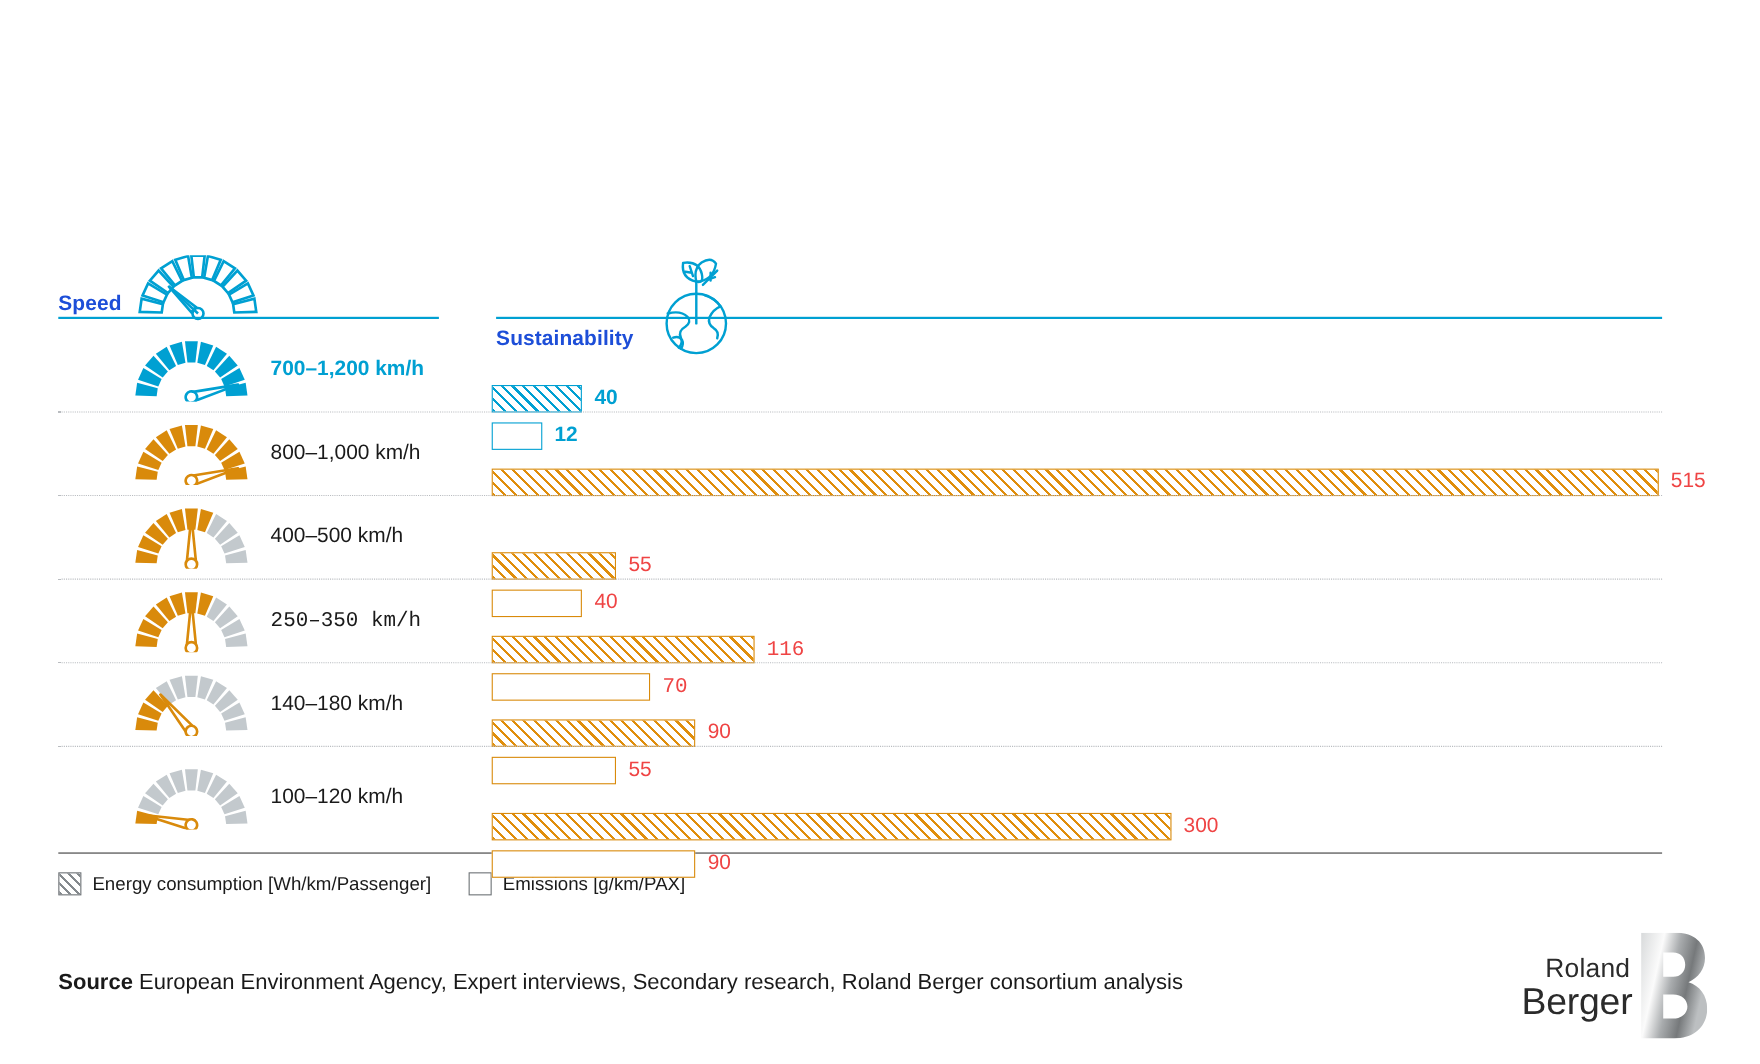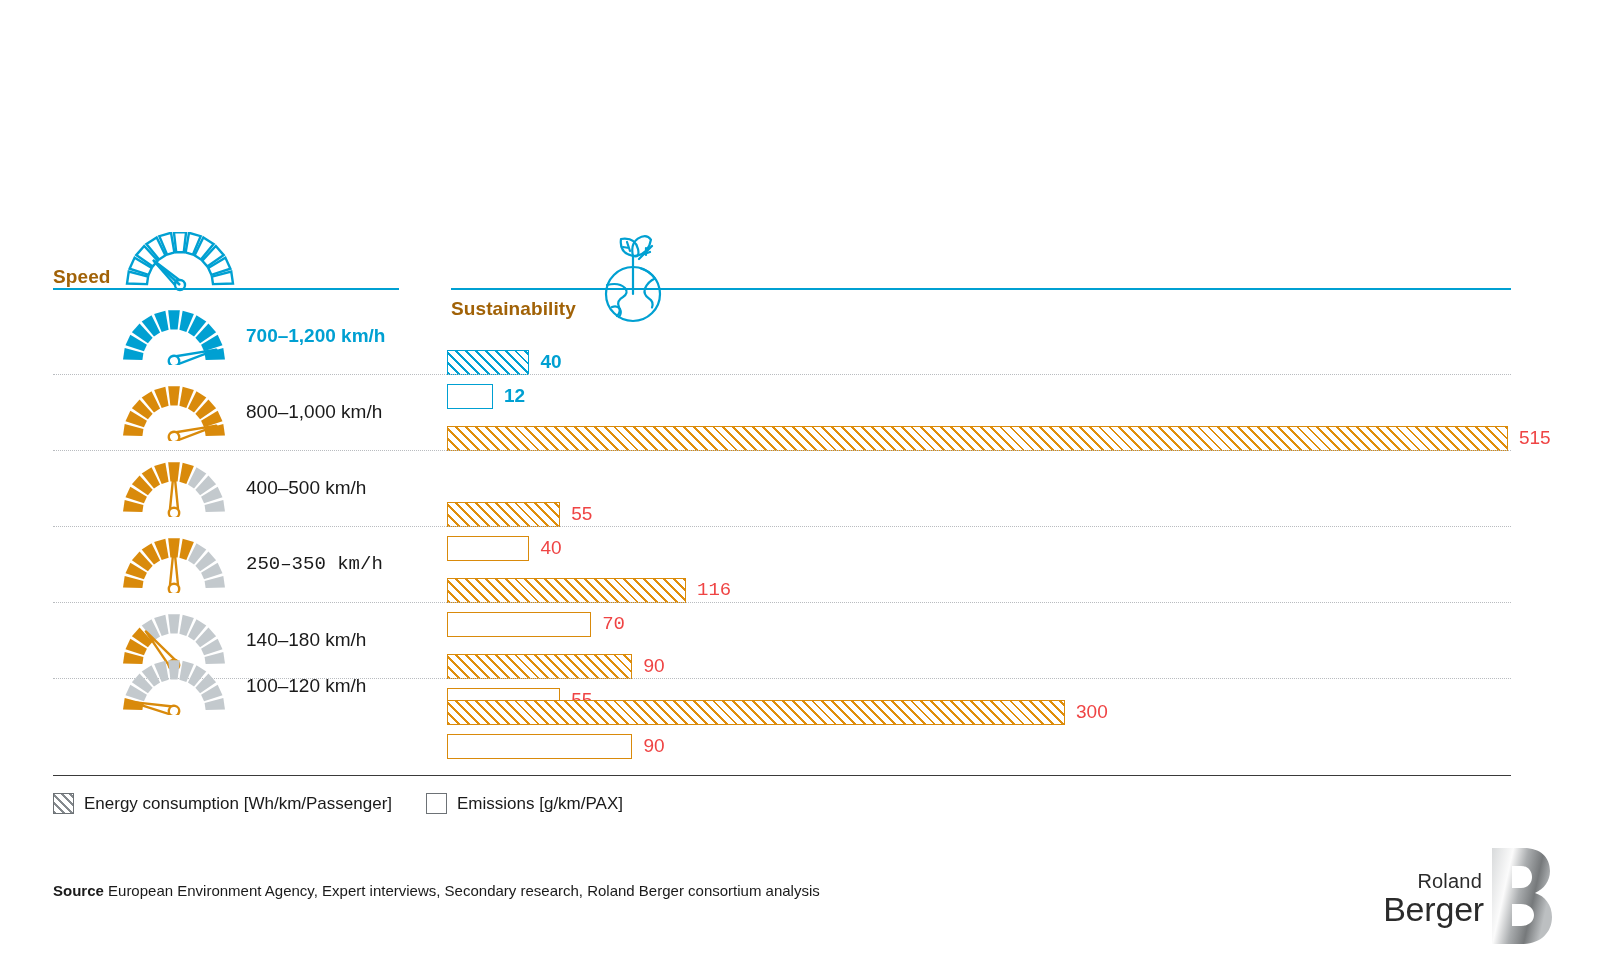--- a/index.html
+++ b/index.html
@@ -17,21 +17,21 @@
 
   
   .col-head {
     position: absolute;
     display: flex;
     align-items: flex-end;
   }
   .col-head .head-label {
     font-size: 19px;
     font-weight: bold;
-    color: #a16207;
+    color: #1d4ed8;
     letter-spacing: .1px;
     padding-bottom: 4px;
     white-space: nowrap;
   }
   .col-head .head-icon {
     margin-left: 10px;
     line-height: 0;
   }
   .rule {
     position: absolute;
@@ -161,42 +161,42 @@
     margin-left: 10px;
     font-size: 17px;
     color: #1a1a1a;
     white-space: nowrap;
   }
 
   
   #source {
     position: absolute;
     left: 53px; top: 882px;
-    font-size: 15px;
+    font-size: 20px;
     color: #1a1a1a;
     white-space: nowrap;
   }
   #source .src-key { font-weight: bold; }
 
   
   #logo {
     position: absolute;
     right: 48px;
     top: 848px;
     display: flex;
     align-items: center;
   }
   #logo .logo-text {
     text-align: right;
     line-height: 1;
     margin-right: 6px;
     color: #2b2b2b;
   }
   #logo .logo-roland {
-    font-size: 20px;
+    font-size: 24px;
     letter-spacing: .2px;
     display: block;
     margin-bottom: 1px;
     margin-right: 2px;
   }
   #logo .logo-berger {
     font-size: 34px;
     display: block;
     letter-spacing: -.2px;
     text-align: center;
@@ -442,21 +442,21 @@
           <div class="bar hatch" style="width: 185.4px;"></div>
           <span class="bar-val">90</span>
         </div>
         <div class="bar-line emis">
           <div class="bar" style="width: 113.3px;"></div>
           <span class="bar-val">55</span>
         </div>
       </div>
     </div>
     <div class="row-sep" style="top: 678px;"></div>
-    <div class="row" style="top: 648px;">
+    <div class="row" style="top: 687px;">
       <div class="gauge-wrap"><svg width="104" height="58" viewBox="0 0 104 58">
           <polygon points="20.39,53.12 1.02,52.58 2.68,41.00 21.42,45.94" fill="#D98A0B"></polygon>
           <polygon points="21.92,44.25 3.49,38.27 8.34,27.64 24.93,37.65" fill="#C3C9CD"></polygon>
           <polygon points="25.89,36.17 9.88,25.24 17.54,16.40 30.63,30.69" fill="#C3C9CD"></polygon>
           <polygon points="31.97,29.53 19.69,14.54 29.53,8.22 38.07,25.62" fill="#C3C9CD"></polygon>
           <polygon points="39.67,24.88 32.12,7.04 43.34,3.74 46.63,22.84" fill="#C3C9CD"></polygon>
           <polygon points="48.38,22.59 46.15,3.34 57.85,3.34 55.62,22.59" fill="#C3C9CD"></polygon>
           <polygon points="57.37,22.84 60.66,3.74 71.88,7.04 64.33,24.88" fill="#C3C9CD"></polygon>
           <polygon points="65.93,25.62 74.47,8.22 84.31,14.54 72.03,29.53" fill="#C3C9CD"></polygon>
           <polygon points="73.37,30.69 86.46,16.40 94.12,25.24 78.11,36.17" fill="#C3C9CD"></polygon>

